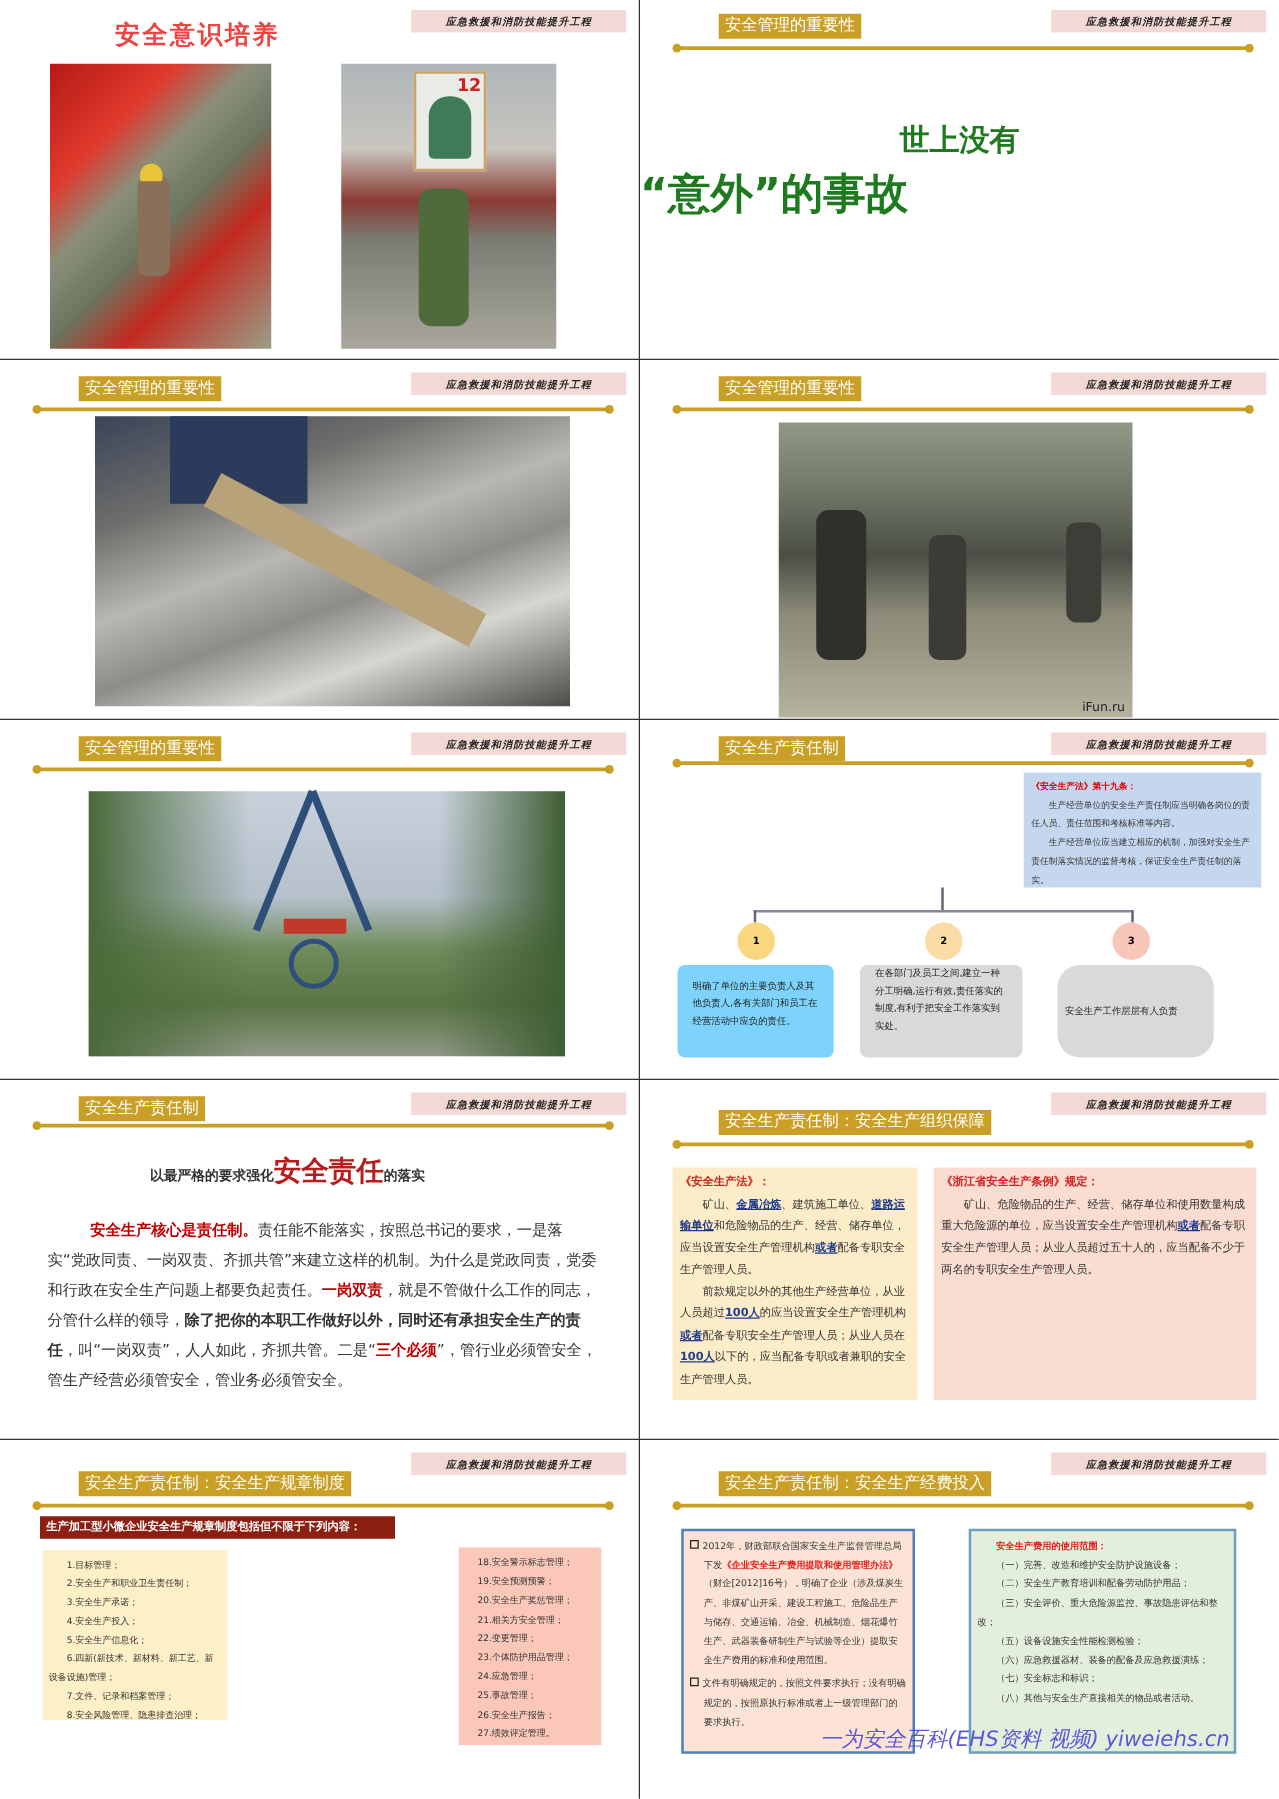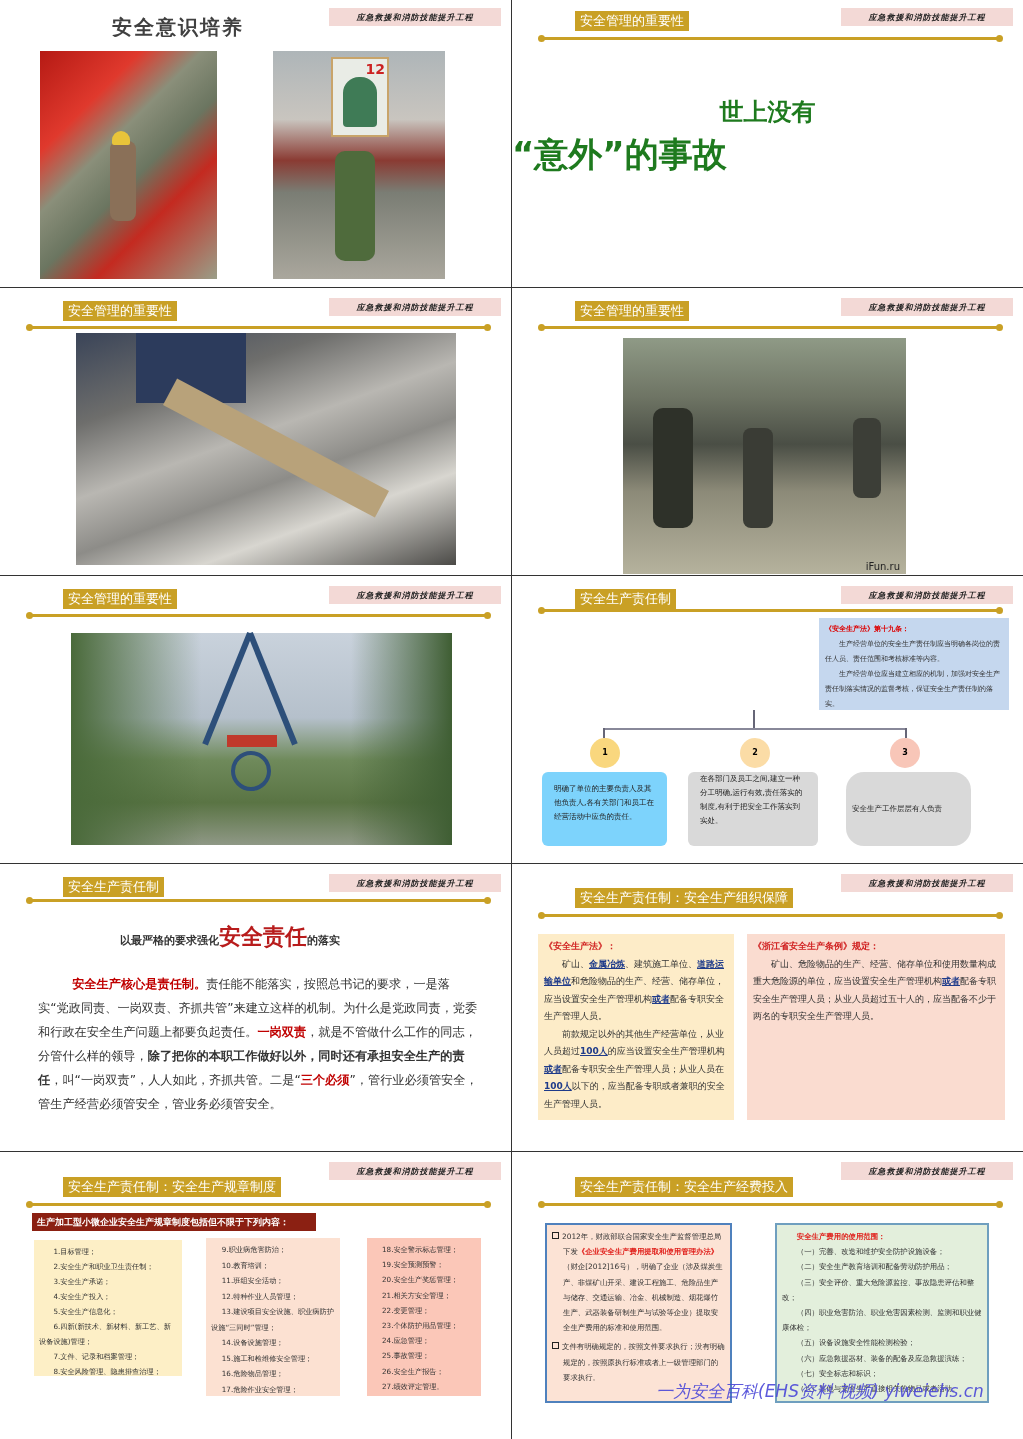--- a/index.html
+++ b/index.html
@@ -17,21 +17,21 @@
 .hl-red{color:#c00000;font-weight:bold}
 .hl-blue{color:#1f3b8a;font-weight:bold;text-decoration:underline}
 .bold{font-weight:bold}
 </style>
 </head>
 <body>
 
 <div class="grid">
 
   <div class="slide" style="left:0;top:0;width:511px;height:287px">
-    <div style="position:absolute;left:112px;top:14px;color:#404040;font-size:20px;font-weight:bold;font-family:'DejaVu Serif',serif;letter-spacing:2px">安全意识培养</div>
+    <div style="position:absolute;left:92px;top:14px;color:#ef4444;font-size:20px;font-weight:bold;font-family:'DejaVu Serif',serif;letter-spacing:2px">安全意识培养</div>
     <div class="tag">应急救援和消防技能提升工程</div>
     <div class="photo" style="left:40px;top:51px;width:177px;height:228px;background:linear-gradient(135deg,#b51a14 0%,#e0392d 25%,#8a8f7a 40%,#6b7560 55%,#c42a20 70%,#9a9e88 100%)">
       <div style="position:absolute;left:70px;top:90px;width:26px;height:80px;background:#8a7058;border-radius:8px"></div>
       <div style="position:absolute;left:72px;top:80px;width:18px;height:14px;background:#e8c43a;border-radius:9px 9px 2px 2px"></div>
     </div>
     <div class="photo" style="left:273px;top:51px;width:172px;height:228px;background:linear-gradient(180deg,#aeb5b8 0%,#c9c5bf 30%,#8a3b33 48%,#7a7d74 62%,#aaa79d 100%)">
       <div style="position:absolute;left:58px;top:6px;width:58px;height:80px;background:#e9ece6;border:2px solid #c8a46a">
         <div style="position:absolute;left:10px;top:18px;width:34px;height:50px;background:#3f7b56;border-radius:16px 16px 4px 4px"></div>
         <div style="position:absolute;right:2px;top:2px;color:#c22;font-size:14px;font-weight:bold">12</div>
       </div>
@@ -141,31 +141,20 @@
     <div style="position:absolute;left:34px;top:88px;width:148px;height:136px;background:#fdefc6;padding:4px 5px;font-size:7.2px;line-height:15px;color:#333">
       <div style="text-indent:2em">1.目标管理；</div>
       <div style="text-indent:2em">2.安全生产和职业卫生责任制；</div>
       <div style="text-indent:2em">3.安全生产承诺；</div>
       <div style="text-indent:2em">4.安全生产投入；</div>
       <div style="text-indent:2em">5.安全生产信息化；</div>
       <div style="text-indent:2em">6.四新(新技术、新材料、新工艺、新设备设施)管理；</div>
       <div style="text-indent:2em">7.文件、记录和档案管理；</div>
       <div style="text-indent:2em">8.安全风险管理、隐患排查治理；</div>
     </div>
-    <div style="position:absolute;left:206px;top:86px;width:134px;height:158px;background:#fce1d2;padding:4px 5px;font-size:7.2px;line-height:15.5px;color:#333">
-      <div style="text-indent:1.5em">9.职业病危害防治；</div>
-      <div style="text-indent:1.5em">10.教育培训；</div>
-      <div style="text-indent:1.5em">11.班组安全活动；</div>
-      <div style="text-indent:1.5em">12.特种作业人员管理；</div>
-      <div style="text-indent:1.5em">13.建设项目安全设施、职业病防护设施“三同时”管理；</div>
-      <div style="text-indent:1.5em">14.设备设施管理；</div>
-      <div style="text-indent:1.5em">15.施工和检维修安全管理；</div>
-      <div style="text-indent:1.5em">16.危险物品管理；</div>
-      <div style="text-indent:1.5em">17.危险作业安全管理；</div>
-    </div>
     <div style="position:absolute;left:367px;top:86px;width:114px;height:158px;background:#fbc7b8;padding:4px 5px;font-size:7.2px;line-height:15.2px;color:#333">
       <div style="padding-left:10px">18.安全警示标志管理；</div>
       <div style="padding-left:10px">19.安全预测预警；</div>
       <div style="padding-left:10px">20.安全生产奖惩管理；</div>
       <div style="padding-left:10px">21.相关方安全管理；</div>
       <div style="padding-left:10px">22.变更管理；</div>
       <div style="padding-left:10px">23.个体防护用品管理；</div>
       <div style="padding-left:10px">24.应急管理；</div>
       <div style="padding-left:10px">25.事故管理；</div>
       <div style="padding-left:10px">26.安全生产报告；</div>
@@ -179,21 +168,20 @@
     <div class="rule" style="top:51px"></div>
     <div style="position:absolute;left:33px;top:71px;width:187px;height:180px;background:#fce3d5;border:2px solid #4f81bd;padding:4px 5px;font-size:7.4px;line-height:15.2px;color:#333">
       <div style="padding-left:11px;text-indent:-11px"><span style="display:inline-block;width:7px;height:7px;border:1.5px solid #222;margin-right:3px;text-indent:0"></span><span>2012年，财政部联合国家安全生产监督管理总局下发</span><span style="color:#e0201b;font-weight:bold">《企业安全生产费用提取和使用管理办法》</span><span>（财企[2012]16号），明确了企业（涉及煤炭生产、非煤矿山开采、建设工程施工、危险品生产与储存、交通运输、冶金、机械制造、烟花爆竹生产、武器装备研制生产与试验等企业）提取安全生产费用的标准和使用范围。</span></div>
       <div style="padding-left:11px;text-indent:-11px;margin-top:4px"><span style="display:inline-block;width:7px;height:7px;border:1.5px solid #222;margin-right:3px;text-indent:0"></span><span>文件有明确规定的，按照文件要求执行；没有明确规定的，按照原执行标准或者上一级管理部门的要求执行。</span></div>
     </div>
     <div style="position:absolute;left:263px;top:71px;width:214px;height:180px;background:#e3efdc;border:2px solid #6f9fbf;padding:4px 5px;font-size:7.4px;line-height:15.2px;color:#333">
       <div style="color:#e0201b;font-weight:bold;text-indent:2em">安全生产费用的使用范围：</div>
       <div style="text-indent:2em">（一）完善、改造和维护安全防护设施设备；</div>
       <div style="text-indent:2em">（二）安全生产教育培训和配备劳动防护用品；</div>
       <div style="text-indent:2em">（三）安全评价、重大危险源监控、事故隐患评估和整改；</div>
-      <div style="text-indent:2em">（四）职业危害防治、职业危害因素检测、监测和职业健康体检；</div>
       <div style="text-indent:2em">（五）设备设施安全性能检测检验；</div>
       <div style="text-indent:2em">（六）应急救援器材、装备的配备及应急救援演练；</div>
       <div style="text-indent:2em">（七）安全标志和标识；</div>
       <div style="text-indent:2em">（八）其他与安全生产直接相关的物品或者活动。</div>
     </div>
     <div style="position:absolute;left:144px;top:228px;color:#4b48d8;font-size:17px;font-style:italic;white-space:nowrap;opacity:0.9">一为安全百科(EHS资料 视频) yiweiehs.cn</div>
   </div>
 
   <div class="vdiv"></div>
   <div class="hdiv" style="top:287px"></div>

